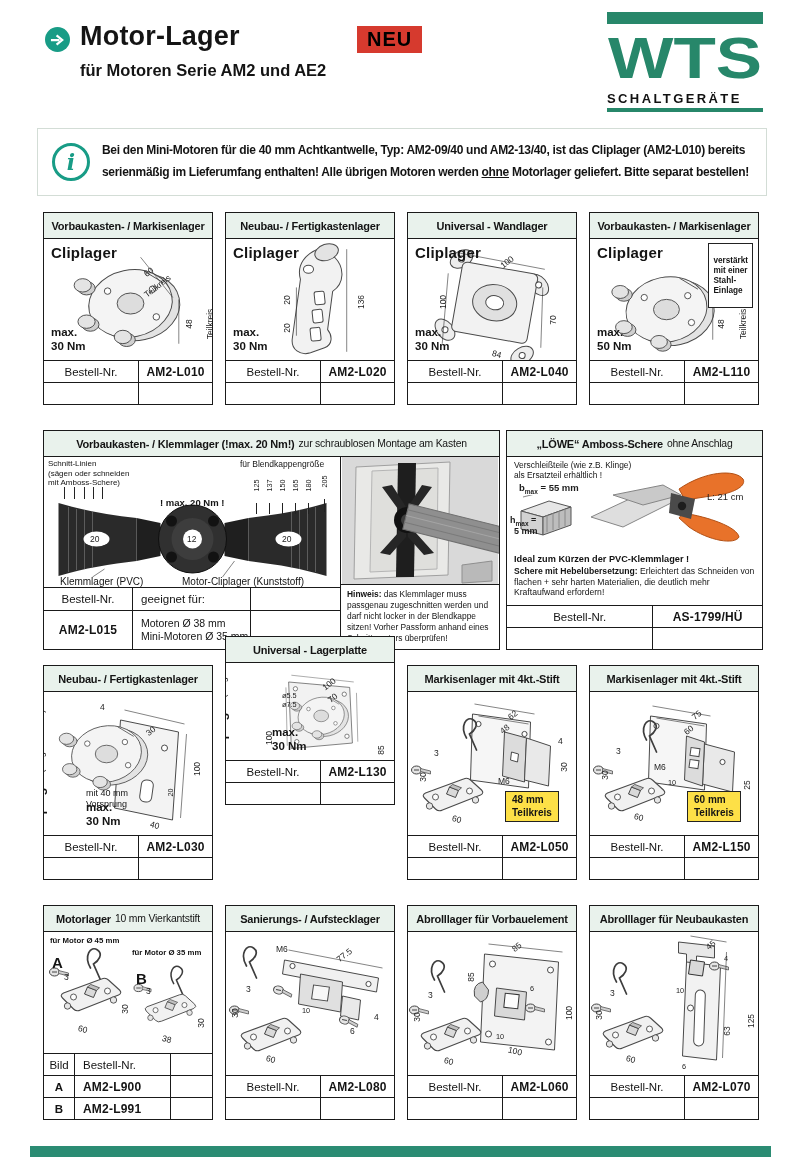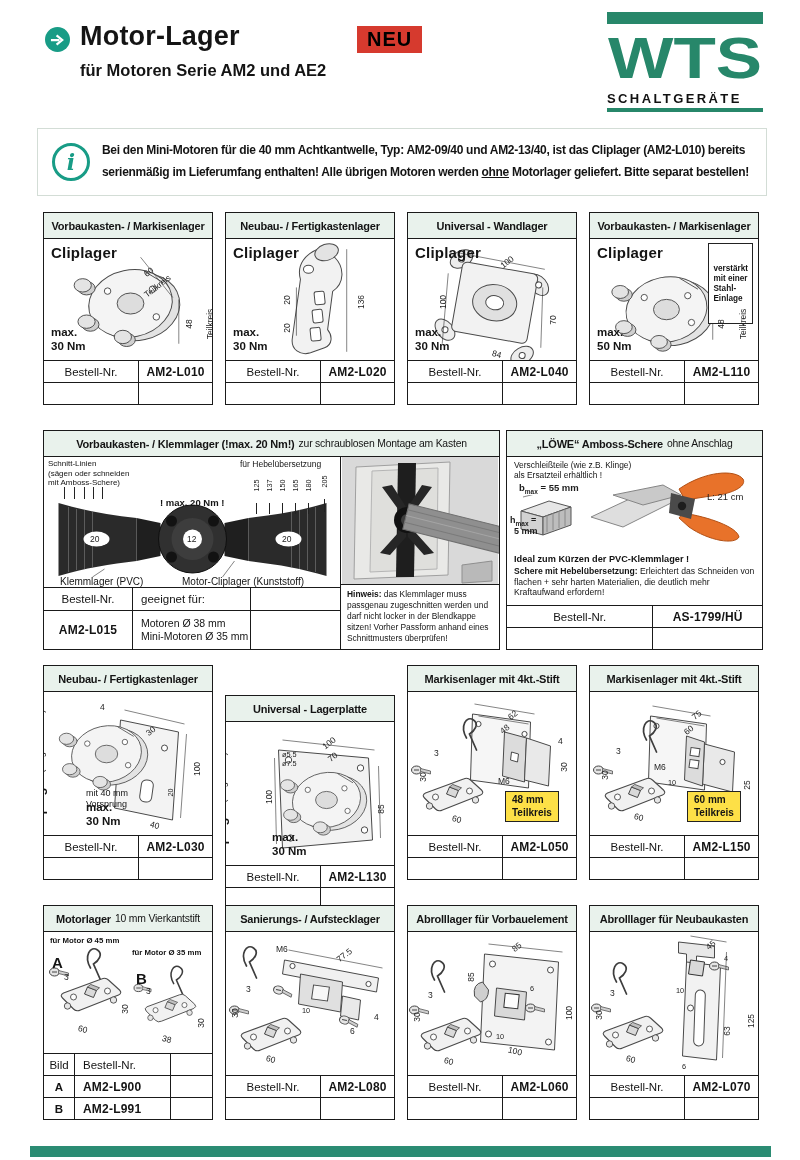--- a/index.html
+++ b/index.html
@@ -37,21 +37,21 @@
   .art{position:absolute;left:0;top:0;width:100%;height:100%}
   .prod{position:absolute;left:7px;top:5px;font-size:15px;font-weight:bold;letter-spacing:.2px}
   .torq{position:absolute;left:7px;bottom:6px;font-size:11.5px;font-weight:bold;line-height:1.2}
   .dim{position:absolute;font-size:8.5px;white-space:nowrap;color:#1d1d1d}
   .rv{transform:rotate(-90deg);transform-origin:center}
   .dg{transform:rotate(-38deg);transform-origin:center}
   .dg2{transform:rotate(14deg);transform-origin:center}
   .sm{font-size:7.3px}
   .bold{font-weight:bold}
   .notebox{position:absolute;right:5px;top:4px;border:1.2px solid #222;background:#fff;
-           padding:20px 4px;font-size:8.2px;font-weight:bold;line-height:1.2}
+           padding:12px 4px;font-size:8.2px;font-weight:bold;line-height:1.2}
   .tkbox{position:absolute;left:97px;top:99px;border:1.2px solid #222;background:#fde047;
          padding:2px 6px;font-size:10px;font-weight:bold;line-height:1.25}
   .vlab{position:absolute;left:4px;bottom:4px;transform:rotate(-90deg);
         transform-origin:left bottom;white-space:nowrap}
   .vlab b{font-size:13px}
   .vlab span{font-size:9px}
   .cap{position:absolute;font-size:7.8px;font-weight:bold;white-space:nowrap}
   .ab{position:absolute;font-size:15px;font-weight:bold}
   .ann{position:absolute;font-size:8px;line-height:1.2;white-space:nowrap}
 
@@ -316,21 +316,21 @@
               <line x1="264" y1="46" x2="264" y2="57"></line>
                 <line x1="280" y1="42" x2="280" y2="55"></line>
             </g>
             <line class="dl" x1="60" y1="112" x2="48" y2="120"></line>
             <line class="dl" x1="190" y1="104" x2="178" y2="120"></line>
           </svg>
           <span class="ann" style="left:4px;top:2px">
             <span>Schnitt-Linien</span><br><span>(sägen oder schneiden</span><br><span>mit Amboss-Schere)</span>
           </span>
           <span class="ann bold" style="left:116px;top:40px;font-size:9.5px">! max. 20 Nm !</span>
-          <span class="ann" style="left:196px;top:2px;font-size:8.5px">für Hebelübersetzung</span>
+          <span class="ann" style="left:196px;top:2px;font-size:8.5px">für Blendkappengröße</span>
           <span class="dim rv sm" style="left:206px;top:24px">125</span>
           <span class="dim rv sm" style="left:219px;top:24px">137</span>
           <span class="dim rv sm" style="left:232px;top:24px">150</span>
           <span class="dim rv sm" style="left:245px;top:24px">165</span>
           <span class="dim rv sm" style="left:258px;top:24px">180</span>
           <span class="dim rv sm" style="left:274px;top:20px">205</span>
           <span class="dim" style="left:46px;top:77px">20</span>
           <span class="dim" style="left:143px;top:77px">12</span>
           <span class="dim" style="left:238px;top:77px">20</span>
           <span class="ann" style="left:16px;top:119px;font-size:10px">Klemmlager (PVC)</span>
@@ -451,21 +451,21 @@
     <div class="otr c2">
       <div class="otd">Bestell-Nr.</div>
       <div class="otd pn">AM2-L030</div>
     </div>
     <div class="otr c2">
         <div class="otd"></div>
         <div class="otd"></div>
       </div>
   </div>
 
-  <div class="cell" style="left:225px;top:695px;width:170px;height:215px">
+  <div class="cell" style="left:225px;top:636px;width:170px;height:169px">
     <div class="chead">Universal - Lagerplatte</div>
     <div class="fig">
       <svg class="art" viewBox="0 0 167 143">
         <path d="M52,28 L142,36 L146,118 L56,126 Z" fill="#f2f2f2" stroke="#4a4a4a"></path>
         <circle cx="62" cy="38" r="3.2" fill="#fff" stroke="#4a4a4a"></circle>
         <circle cx="134" cy="46" r="3.2" fill="#fff" stroke="#4a4a4a"></circle>
         <circle cx="138" cy="108" r="3.2" fill="#fff" stroke="#4a4a4a"></circle>
         <circle cx="64" cy="116" r="3.2" fill="#fff" stroke="#4a4a4a"></circle>
         <use href="#g-roundclip" transform="translate(100,78) scale(0.78)"></use>
         <line class="dl" x1="56" y1="18" x2="148" y2="28"></line>

